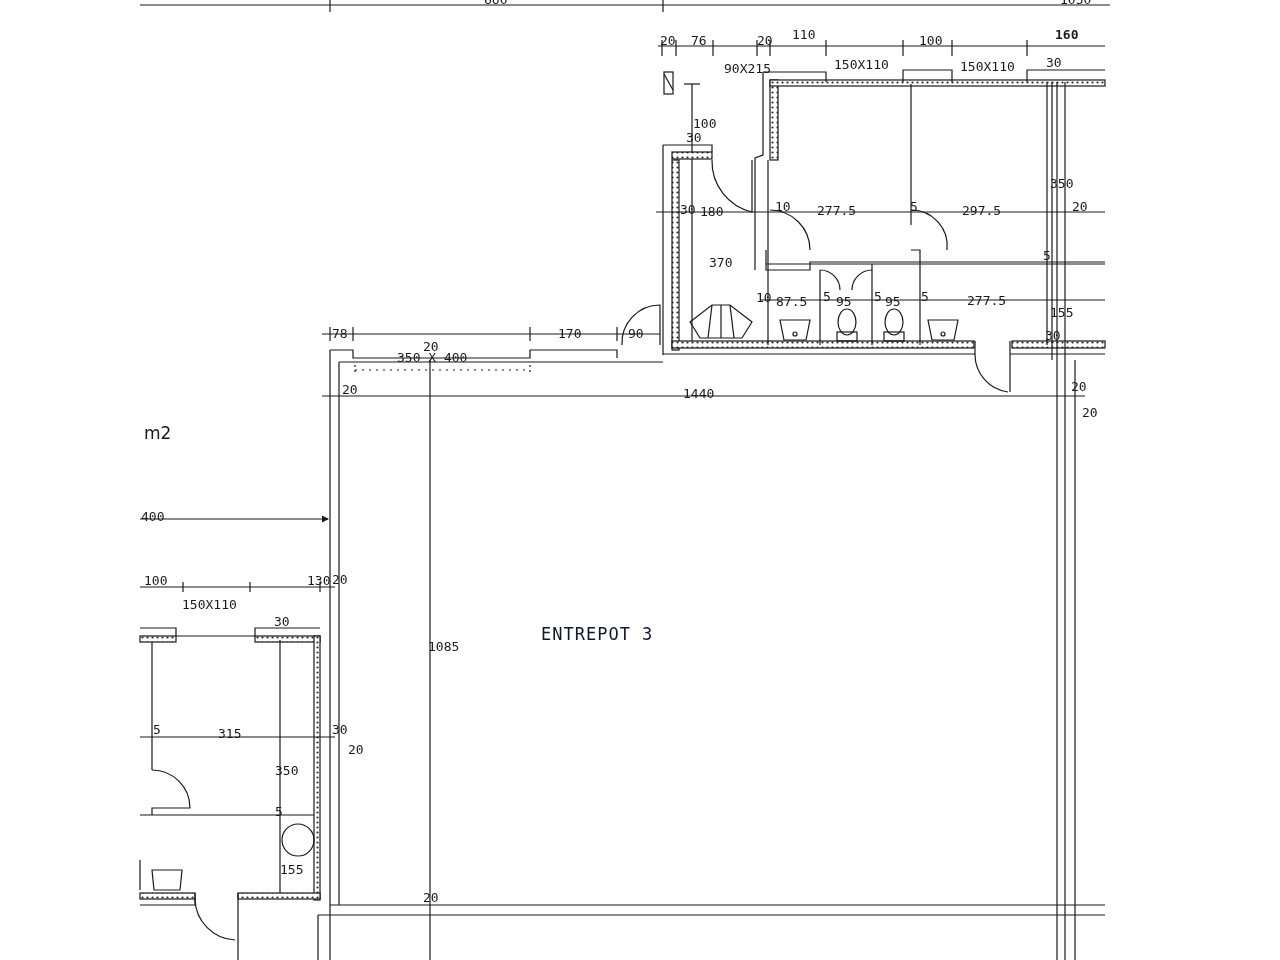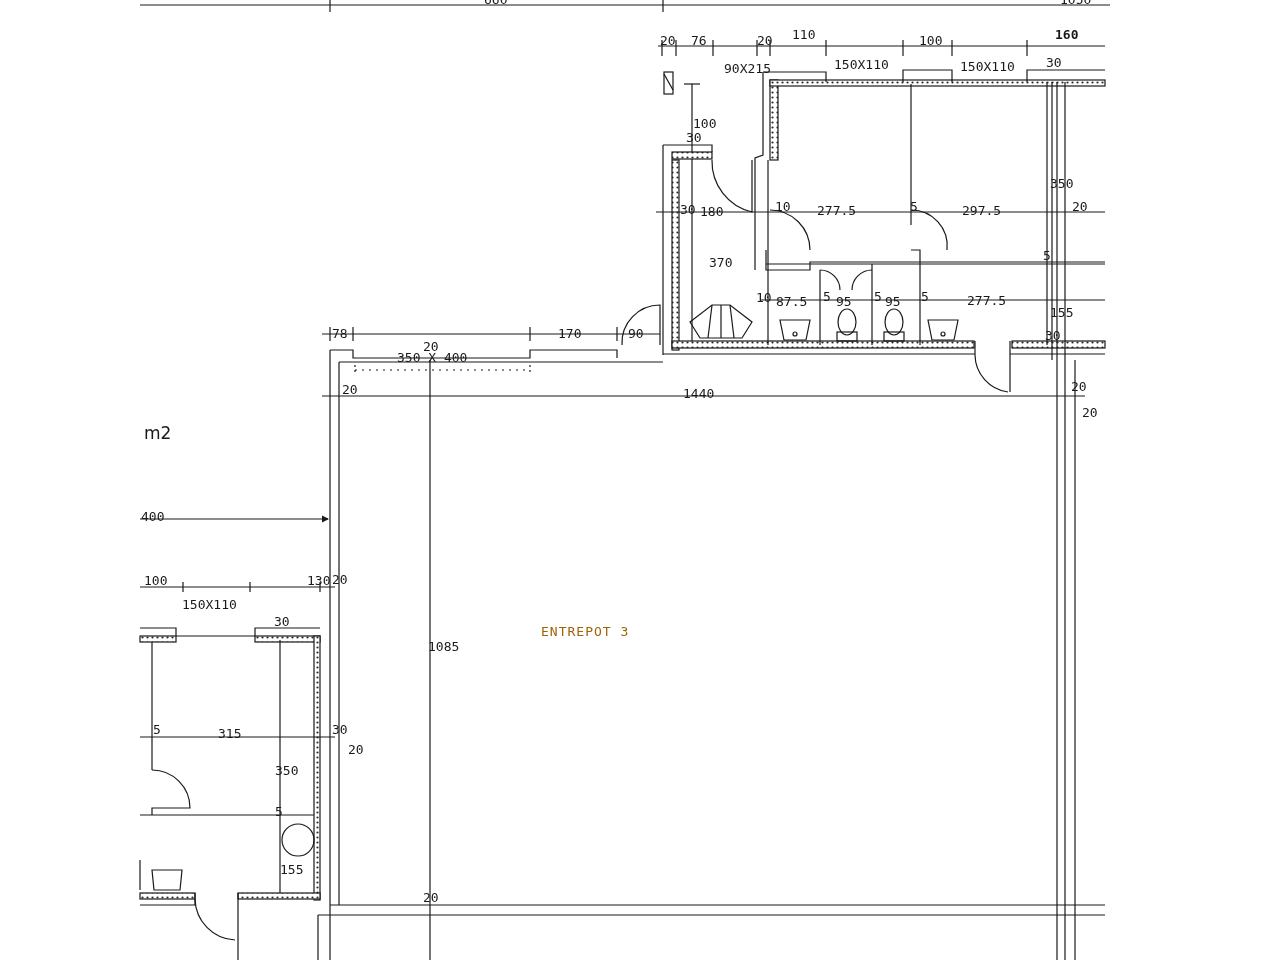--- a/index.html
+++ b/index.html
@@ -1,19 +1,19 @@
 <!DOCTYPE html>
 <html><head>
 <meta charset="utf-8">
 <style>
   html, body { margin: 0; padding: 0; background: #ffffff; }
   body { width: 1280px; height: 960px; overflow: hidden; position: relative; font-family: "DejaVu Sans Mono", "Liberation Mono", monospace; }
   #plan { position: absolute; left: 0; top: 0; width: 1280px; height: 960px; }
   .lbl { position: absolute; font-family: "DejaVu Sans Mono", "Liberation Mono", monospace; font-size: 13px; color: #1a1a1a; line-height: 1; white-space: nowrap; }
-  .room-name { position: absolute; font-family: "DejaVu Sans Mono", "Liberation Mono", monospace; font-size: 13px; color: #a16207; letter-spacing: 1px; white-space: nowrap; }
+  .room-name { position: absolute; font-family: "DejaVu Sans Mono", "Liberation Mono", monospace; font-size: 17px; color: #0f172a; letter-spacing: 1px; white-space: nowrap; }
   .area-lbl { position: absolute; font-family: "DejaVu Sans", sans-serif; font-size: 17px; color: #1a1a1a; }
   .sheet-left { position: absolute; left: 0; top: 0; width: 138px; height: 960px; background: #ffffff; }
 </style>
 </head>
 <body>
 
 <svg id="plan" viewBox="0 0 1280 960" xmlns="http://www.w3.org/2000/svg">
   <defs>
     <pattern id="hatch" width="5" height="5" patternUnits="userSpaceOnUse">
       <rect width="5" height="5" fill="#ffffff"></rect>

